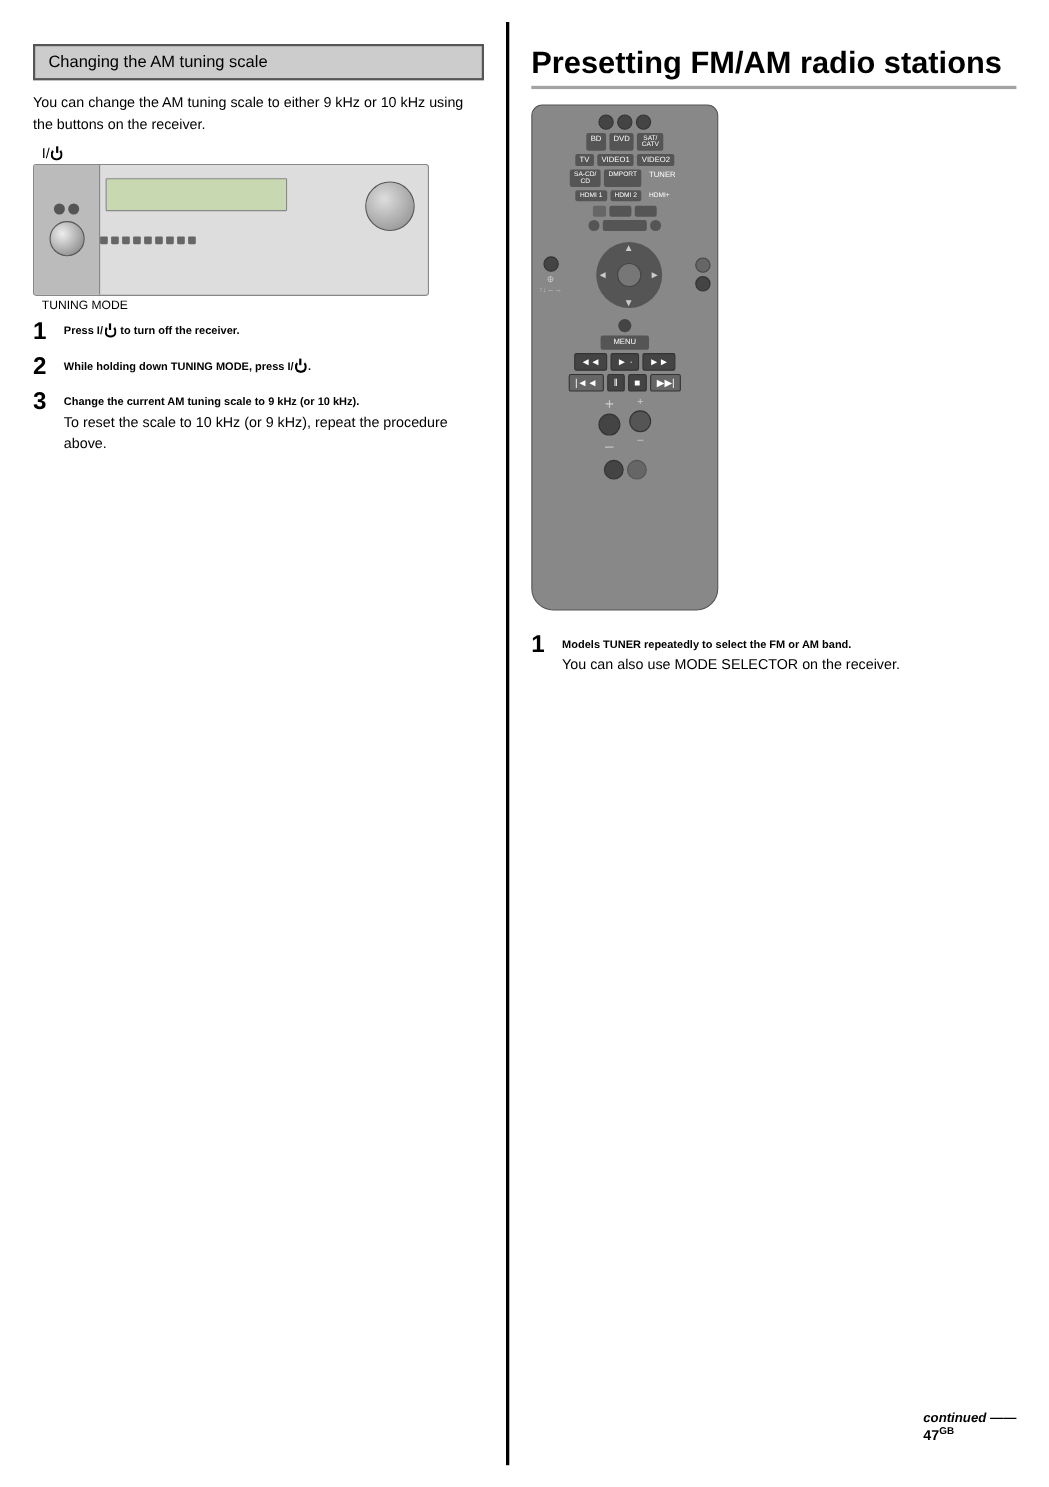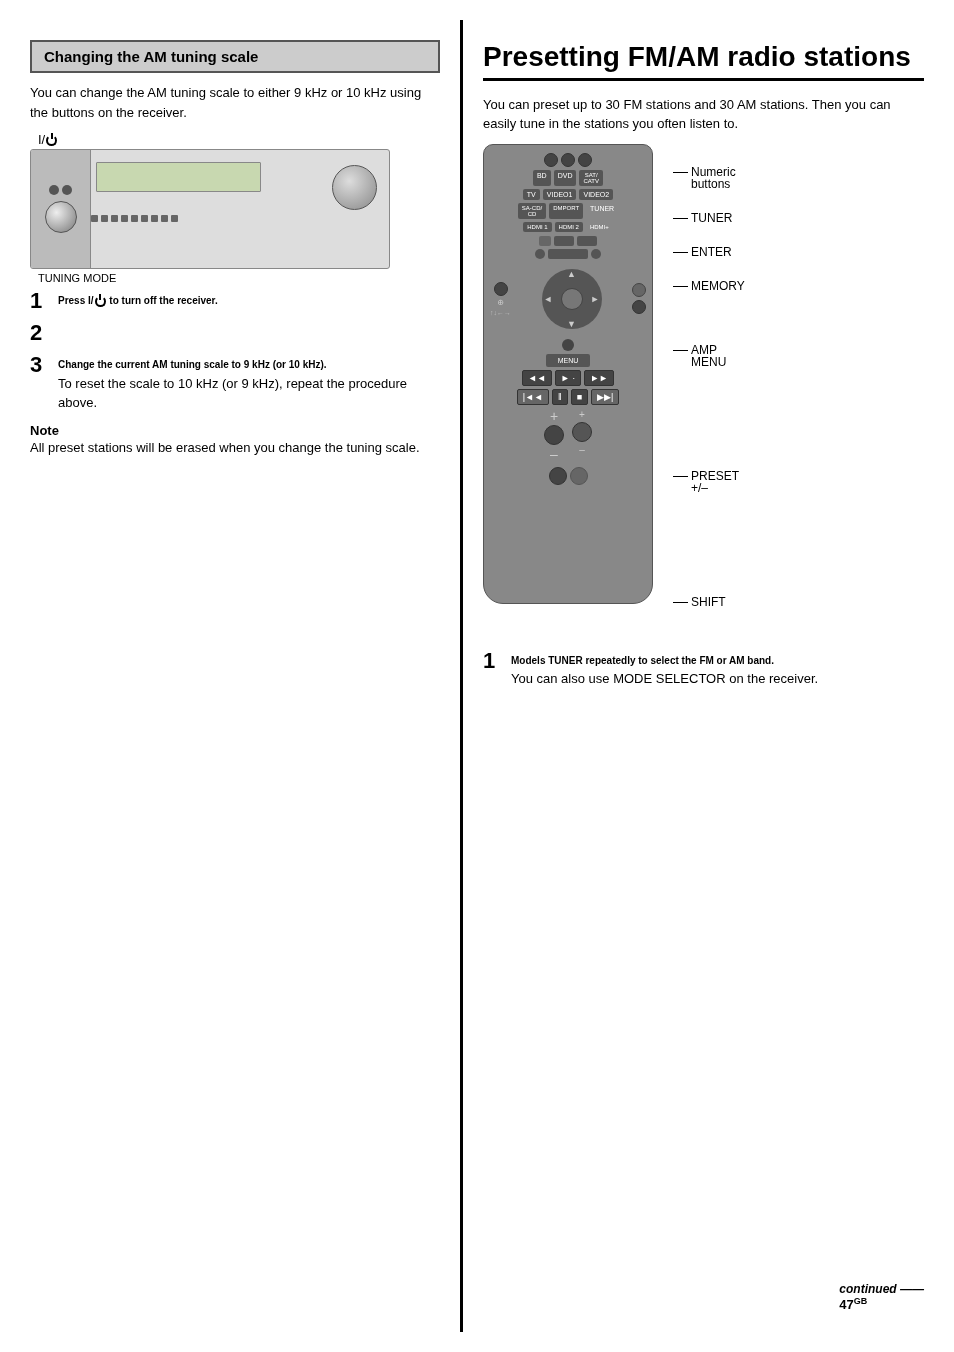--- a/index.html
+++ b/index.html
@@ -34,21 +34,21 @@
       flex-shrink: 0;
       border-left: 3px solid #000;
     }
 
     
     .section-box {
       background: #ccc;
       border: 2px solid #555;
       padding: 6px 12px;
       font-size: 15px;
-      font-weight: bold;
+      font-weight: normal;
       margin-bottom: 10px;
       display: inline-block;
       width: 100%;
     }
 
     .subtitle {
       font-size: 14px;
       font-weight: bold;
       margin-bottom: 8px;
     }
@@ -175,21 +175,21 @@
       font-weight: bold;
       font-size: 13px;
     }
 
     
     .big-title {
       font-size: 28px;
       font-weight: bold;
       line-height: 1.2;
       margin-bottom: 14px;
-      border-bottom: 3px solid #000000;
+      border-bottom: 3px solid #a3a3a3;
       padding-bottom: 4px;
     }
 
     .remote-body {
       width: 170px;
       flex-shrink: 0;
       background: #888;
       border-radius: 10px 10px 20px 20px;
       border: 1.5px solid #555;
       padding: 8px 6px;
@@ -401,43 +401,41 @@
     
     <div class="step">
       <div class="step-num">1</div>
       <div class="step-content">
         <span class="step-bold">Press I/<span class="inline-power"></span> to turn off the receiver.</span>
       </div>
     </div>
 
     <div class="step">
       <div class="step-num">2</div>
+      <div class="step-content">
+        <span class="step-bold">While holding down TUNING MODE, press I/<span class="inline-power"></span>.</span>
+      </div>
     </div>
 
     <div class="step">
       <div class="step-num">3</div>
       <div class="step-content">
         <span class="step-bold">Change the current AM tuning scale to 9 kHz (or 10 kHz).</span>
         <br>
         <span>To reset the scale to 10 kHz (or 9 kHz), repeat the procedure above.</span>
       </div>
     </div>
 
-    <div class="note-section">
-      <div class="note-title">Note</div>
-      <p class="body-text">All preset stations will be erased when you change the tuning scale.</p>
-    </div>
 
   </div>
 
   <div class="right-col" style="position:relative;">
 
     <div class="big-title">Presetting FM/AM radio stations</div>
 
-    <p class="body-text">You can preset up to 30 FM stations and 30 AM stations. Then you can easily tune in the stations you often listen to.</p>
 
     <div style="display:flex; gap:0; margin: 10px 0 20px 0;">
 
       <div style="position:relative; width:180px; flex-shrink:0;">
         <div class="remote-body">
 
           <div class="r-row">
             <div class="r-circle" style="width:14px;height:14px;"></div>
             <div class="r-circle" style="width:14px;height:14px;"></div>
             <div class="r-circle" style="width:14px;height:14px;"></div>
@@ -527,29 +525,20 @@
             </div>
           </div>
 
           <div class="r-row" style="margin-top:6px;">
             <div style="width:18px;height:18px;border-radius:50%;background:#444;border:1px solid #333;"></div>
             <div style="width:18px;height:18px;border-radius:50%;background:#666;border:1px solid #555;"></div>
           </div>
         </div>
       </div>
 
-      <div class="labels-container">
-        <div class="label-entry">Numeric<br>buttons</div>
-        <div class="label-entry">TUNER</div>
-        <div class="label-entry">ENTER</div>
-        <div class="label-entry">MEMORY</div>
-        <div class="label-entry" style="margin-top:30px;">AMP<br>MENU</div>
-        <div class="label-entry" style="margin-top:80px;">PRESET<br>+/–</div>
-        <div class="label-entry" style="margin-top:80px;">SHIFT</div>
-      </div>
 
     </div>
 
     <div class="step">
       <div class="step-num">1</div>
       <div class="step-content">
         <span class="step-bold">Models TUNER repeatedly to select the FM or AM band.</span>
         <br>
         <span>You can also use MODE SELECTOR on the receiver.</span>
       </div>

